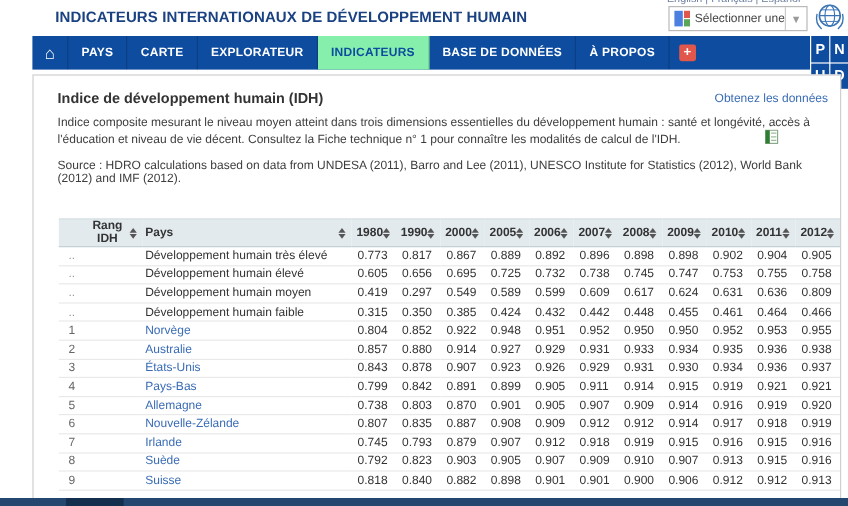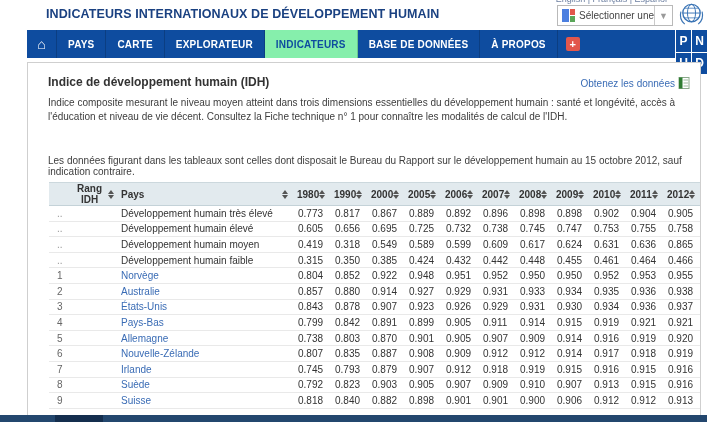--- a/index.html
+++ b/index.html
@@ -69,21 +69,21 @@
   
   .card {
     position:absolute; left:27px; top:62px; width:674px; height:355px;
     background:#fff; border:1px solid #cfcfcf;
   }
   .card h2 {
     position:absolute; left:20px; top:12px; font-size:12px; font-weight:bold; color:#333;
   }
   .get-data {
     position:absolute; right:10px; top:14px; font-size:10px; color:#3a6cb5;
-    display:flex; align-items:center; gap:3px; cursor:pointer; text-decoration:none;
+    display:flex; align-items:center; gap:20px; cursor:pointer; text-decoration:none;flex-direction:column;
   }
   .desc   { position:absolute; left:20px; top:33px; width:636px; font-size:10px; color:#3d3d3d; line-height:14px; }
   .source { position:absolute; left:20px; top:70px; width:640px; font-size:10px; color:#3d3d3d; }
   .note   { position:absolute; left:20px; top:92px; width:640px; font-size:10px; color:#3d3d3d; }
 
   
   table { position:absolute; left:21px; top:119px; width:651px; border-collapse:collapse; table-layout:fixed; }
   thead th {
     background:#e2eaee; height:18px; font-size:10px; font-weight:bold; color:#333;
     border-top:1px solid #ccd8dd; border-bottom:1px solid #c4d2d8; cursor:pointer;
@@ -156,21 +156,21 @@
     <span>Obtenez les données</span>
     <svg width="12" height="12" viewBox="0 0 12 12">
       <rect x="1" y="0.5" width="10" height="11" fill="#ffffff" stroke="#8aa98a" stroke-width="1"></rect>
       <rect x="1" y="0.5" width="3.5" height="11" fill="#2f7d32"></rect>
       <line x1="5.5" y1="3" x2="10" y2="3" stroke="#9dbb9d" stroke-width="1"></line>
       <line x1="5.5" y1="6" x2="10" y2="6" stroke="#9dbb9d" stroke-width="1"></line>
       <line x1="5.5" y1="9" x2="10" y2="9" stroke="#9dbb9d" stroke-width="1"></line>
     </svg>
   </a>
   <p class="desc">Indice composite mesurant le niveau moyen atteint dans trois dimensions essentielles du développement humain : santé et longévité, accès à l'éducation et niveau de vie décent. Consultez la Fiche technique n° 1 pour connaître les modalités de calcul de l'IDH.</p>
-  <p class="note">Les données figurant dans les tableaux sont celles dont disposait le Bureau du Rapport sur le développement humain au 15 octobre 2012, sauf indication contraire.</p>
+  <p class="source">Source : HDRO calculations based on data from UNDESA (2011), Barro and Lee (2011), UNESCO Institute for Statistics (2012), World Bank (2012) and IMF (2012).</p>
 
   <table>
     <colgroup id="cols">
         <col style="width: 70px;">
         <col style="width: 174px;">
         <col style="width: 37px;">
         <col style="width: 37px;">
         <col style="width: 37px;">
         <col style="width: 37px;">
         <col style="width: 37px;">
@@ -291,30 +291,30 @@
           <td class="val">0.745</td>
           <td class="val">0.747</td>
           <td class="val">0.753</td>
           <td class="val">0.755</td>
           <td class="val">0.758</td>
         </tr>
         <tr>
           <td class="rank dots">..</td>
           <td class="pays">Développement humain moyen</td>
           <td class="val">0.419</td>
-          <td class="val">0.318</td>
+          <td class="val">0.297</td>
           <td class="val">0.549</td>
           <td class="val">0.589</td>
           <td class="val">0.599</td>
           <td class="val">0.609</td>
           <td class="val">0.617</td>
           <td class="val">0.624</td>
           <td class="val">0.631</td>
           <td class="val">0.636</td>
-          <td class="val">0.865</td>
+          <td class="val">0.809</td>
         </tr>
         <tr>
           <td class="rank dots">..</td>
           <td class="pays">Développement humain faible</td>
           <td class="val">0.315</td>
           <td class="val">0.350</td>
           <td class="val">0.385</td>
           <td class="val">0.424</td>
           <td class="val">0.432</td>
           <td class="val">0.442</td>

